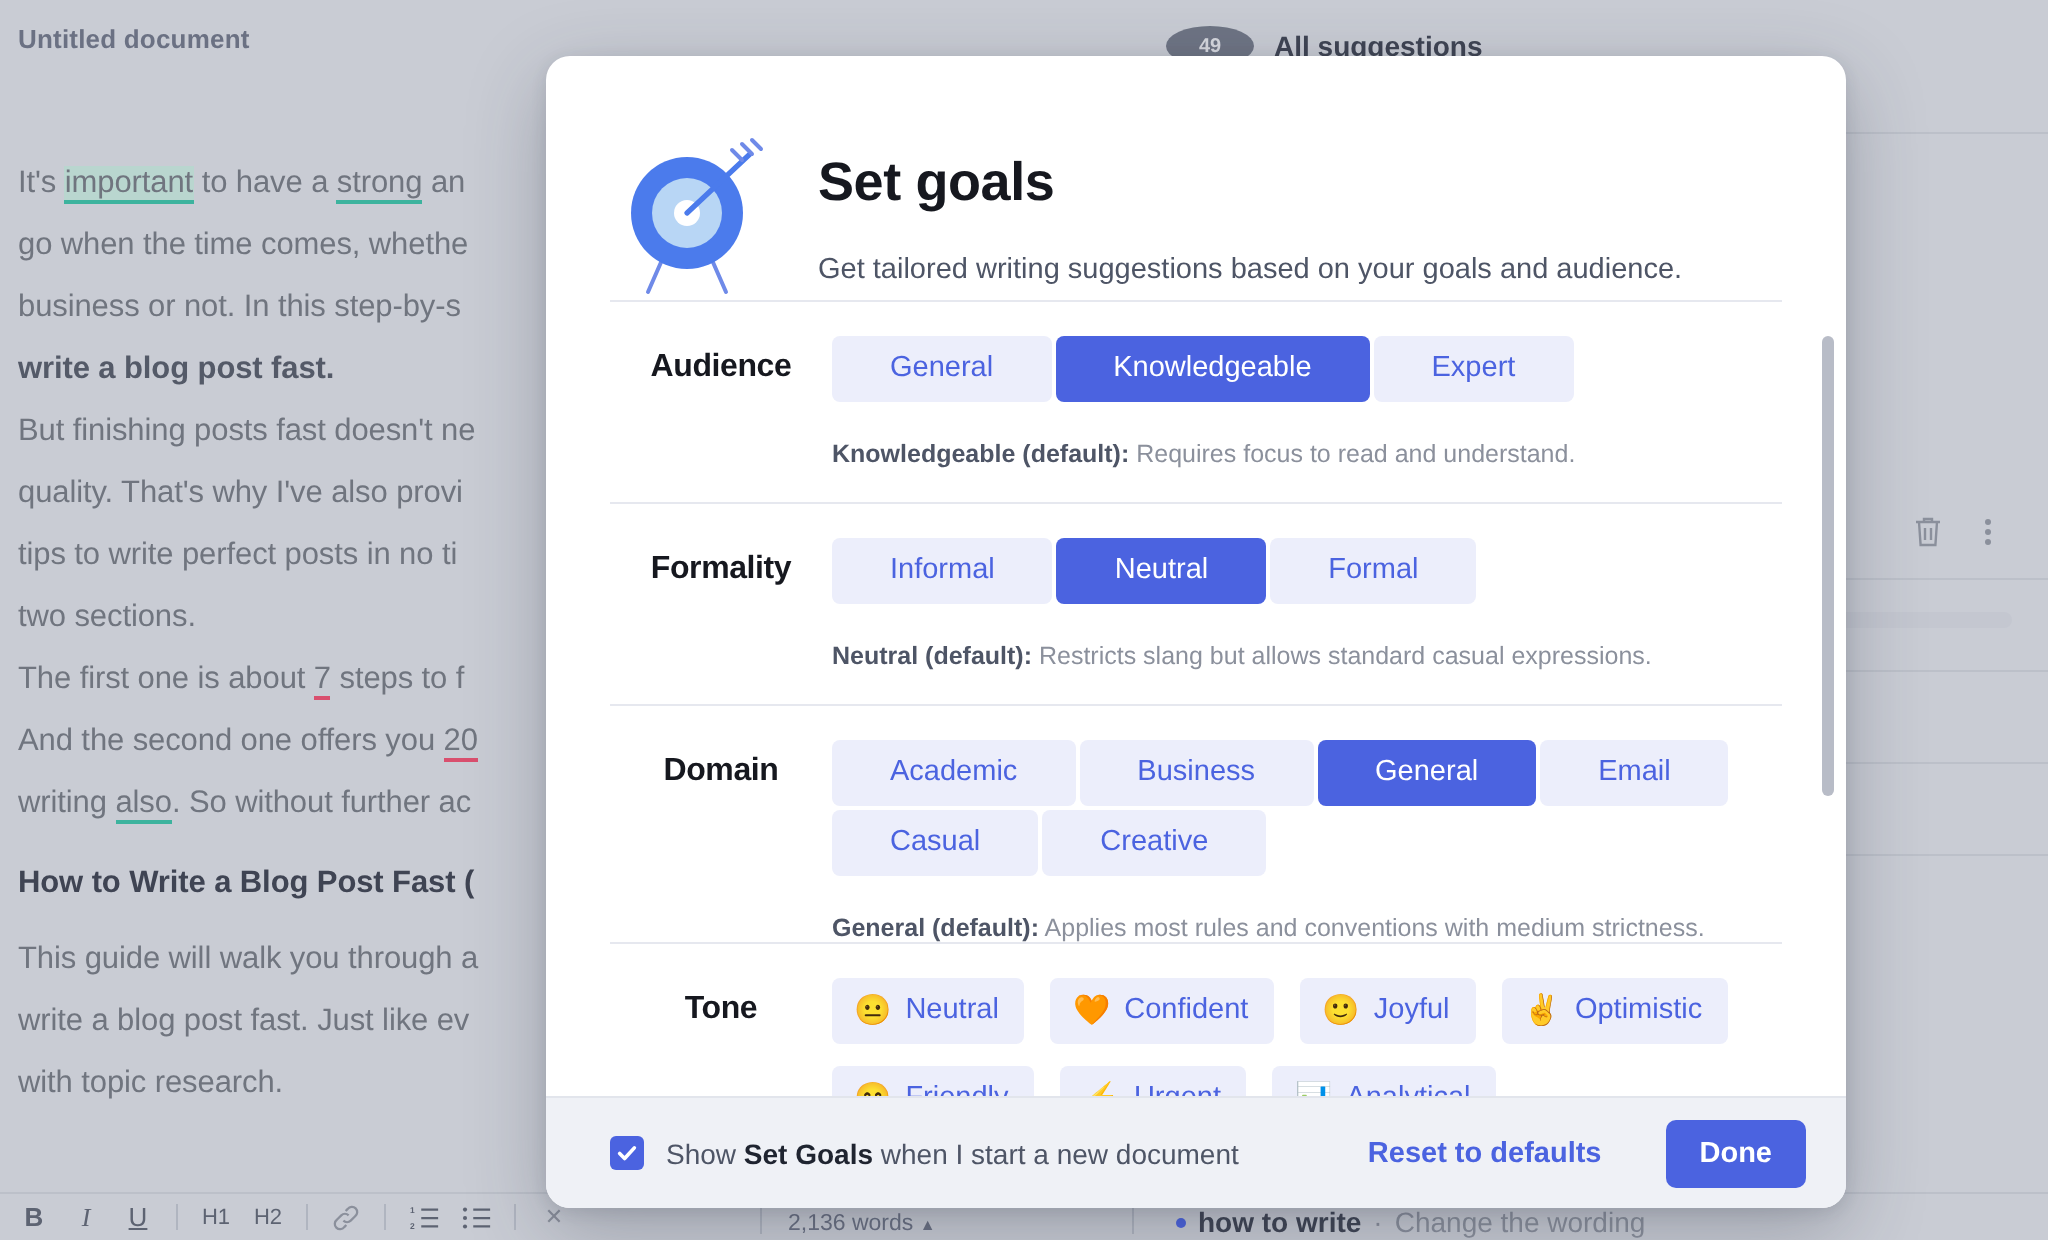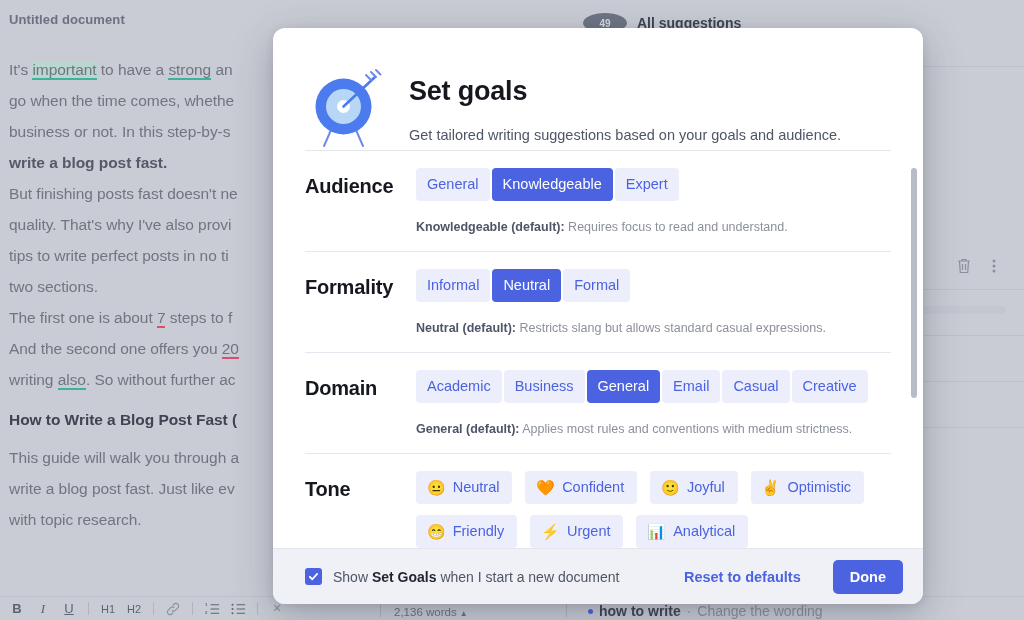--- a/index.html
+++ b/index.html
@@ -16,21 +16,21 @@
     background: #c9ccd4;
   }
   .doc-pane {
     position: absolute; left: 0; top: 0;
     width: 595px; height: 596px;
     background: #c9ccd4;
     padding: 12px 14px 0 9px;
   }
   .doc-title {
     font-size: 13px; font-weight: bold; color: #6b7183;
-    letter-spacing: .1px; margin-bottom: 27px;
+    letter-spacing: .1px; margin-bottom: 49px;
   }
   .doc-line {
     font-size: 15.5px; color: #70757f; line-height: 31px;
     white-space: nowrap; letter-spacing: -.05px;
   }
   .doc-line.bold { font-weight: bold; color: #545a68; }
   .doc-line.head { font-weight: bold; color: #3f4453; font-size: 15.5px; margin-top: 9px; margin-bottom: 7px;}
   .sg-green { border-bottom: 2.5px solid #3db39e; }
   .sg-green-hl { background: #b9d6cf; border-bottom: 2.5px solid #3db39e; }
   .sg-red { border-bottom: 2.5px solid #d94f6e; }
@@ -133,30 +133,30 @@
 
   .section {
     display: flex; align-items: flex-start;
     border-top: 1px solid #e6e8ef;
     padding: 17px 0 0 0;
     min-height: 101px;
   }
   .section:first-of-type { border-top: none; }
   .sec-label {
     width: 111px; flex: 0 0 111px;
-    font-size: 20px; font-weight: bold; color: #16181f;
-    padding-top: 7px; letter-spacing: -.2px;
+    font-size: 16px; font-weight: bold; color: #16181f;
+    padding-top: 7px; letter-spacing: -.2px; text-align: center;
   }
   .sec-body { flex: 1; }
   .chip-row { display: flex; flex-wrap: wrap; gap: 2px; }
   .chip {
     background: #eceefb;
     color: #4b63e0;
     font-size: 14.5px;
-    padding: 8px 11px;
+    padding: 8px 29px;
     border-radius: 4px;
     cursor: pointer;
     white-space: nowrap;
     line-height: 17px;
   }
   .chip.selected { background: #4b63e0; color: #ffffff; }
   .chip.tone {
     display: inline-flex; align-items: center; gap: 7px;
     margin-right: 13px; margin-bottom: 11px;
     padding: 8px 13px 8px 11px;

